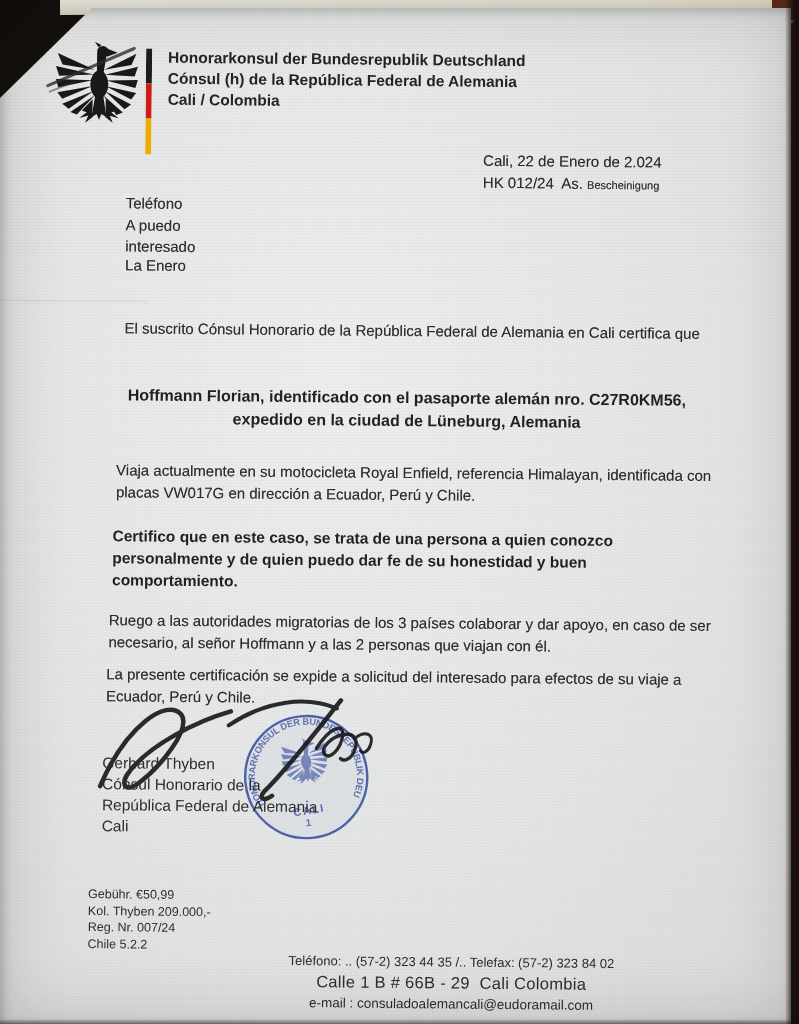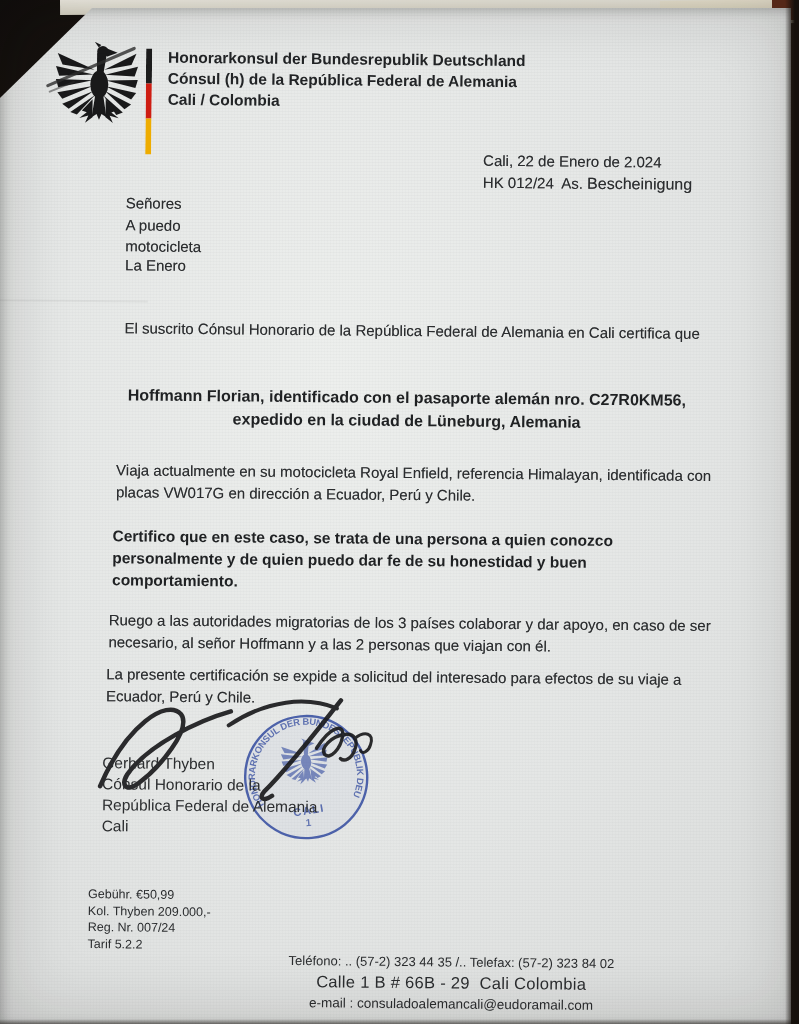--- a/index.html
+++ b/index.html
@@ -21,21 +21,21 @@
       repeating-linear-gradient(0deg,rgba(90,95,100,.05) 0 1px,transparent 1px 3px),
       repeating-linear-gradient(90deg,rgba(90,95,100,.04) 0 1px,transparent 1px 3px);}
   .content{position:absolute;inset:0;transform:rotate(0.55deg);transform-origin:90px 60px;
     color:#2b2d2f;}
   .abs{position:absolute;}
   .line{white-space:nowrap;}
   .txt{font-size:15px;line-height:21.5px;text-shadow:0 0 .4px rgba(45,47,50,.55);}
   .bold{font-weight:bold;color:#1f2123;}
   .header-titles{left:168px;top:38px;font-size:15.5px;line-height:21px;font-weight:bold;color:#222426;}
   .date-block{left:484px;top:138px;font-size:15px;line-height:22px;}
-  .ref-small{font-size:16px;}
+  .ref-small{font-size:11px;}
   .recipient{left:127px;top:184px;}
   .city{left:127px;top:246px;}
   .intro{left:127px;top:309px;}
   .subject{left:100px;top:376px;width:620px;text-align:center;font-size:16px;line-height:22.5px;}
   .travel{left:120px;top:451px;}
   .certify{left:117px;top:517px;font-size:15.5px;line-height:22px;}
   .request{left:114px;top:601px;}
   .issuance{left:112px;top:655px;}
   .officer{left:109px;top:744px;font-size:15.5px;line-height:21px;}
   .fees{left:96px;top:878px;font-size:12.5px;line-height:16.5px;}
@@ -115,23 +115,23 @@
         <div class="line">Cónsul (h) de la República Federal de Alemania</div>
         <div class="line">Cali / Colombia</div>
       </div>
 
       <div class="abs date-block txt">
         <div class="line">Cali, 22 de Enero de 2.024</div>
         <div class="line"><span>HK 012/24&nbsp; As.</span> <span class="ref-small">Bescheinigung</span></div>
       </div>
 
       <div class="abs recipient txt">
-        <div class="line">Señores</div>
+        <div class="line">Teléfono</div>
         <div class="line">A puedo</div>
-        <div class="line">motocicleta</div>
+        <div class="line">interesado</div>
       </div>
       <div class="abs city txt">La Enero</div>
 
       <div class="abs intro txt line">El suscrito Cónsul Honorario de la República Federal de Alemania en Cali certifica que</div>
 
       <div class="abs subject bold">
         <div>Hoffmann Florian, identificado con el pasaporte alemán nro. C27R0KM56,</div>
         <div>expedido en la ciudad de Lüneburg, Alemania</div>
       </div>
 
@@ -181,21 +181,21 @@
         <div class="line">Gerhard Thyben</div>
         <div class="line">Cónsul Honorario de la</div>
         <div class="line">República Federal de Alemania</div>
         <div class="line">Cali</div>
       </div>
 
       <div class="abs fees">
         <div class="line">Gebühr. €50,99</div>
         <div class="line">Kol. Thyben 209.000,-</div>
         <div class="line">Reg. Nr. 007/24</div>
-        <div class="line">Tarif 5.2.2</div>
+        <div class="line">Chile 5.2.2</div>
       </div>
 
       <div class="abs footer">
         <div class="phone">Teléfono: .. (57-2) 323 44 35 /.. Telefax: (57-2) 323 84 02</div>
         <div class="addr">Calle 1 B # 66B - 29&nbsp; Cali Colombia</div>
         <div class="mail">e-mail : consuladoalemancali@eudoramail.com</div>
       </div>
 
       <div class="crease"></div>
     </div>

